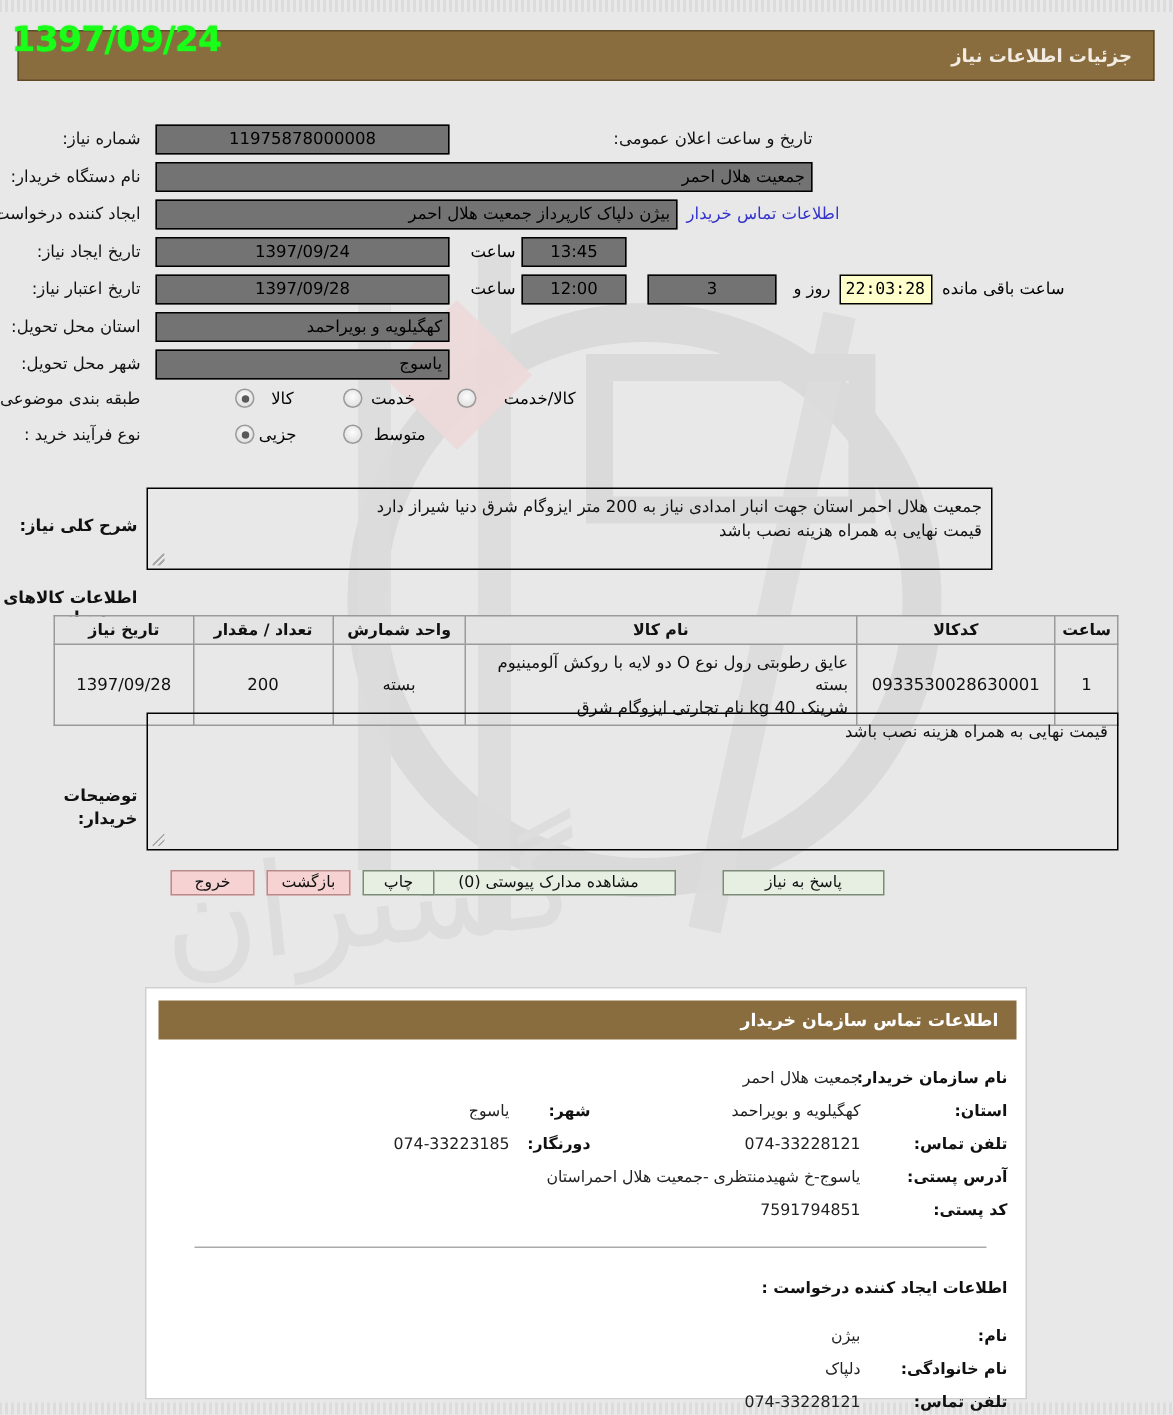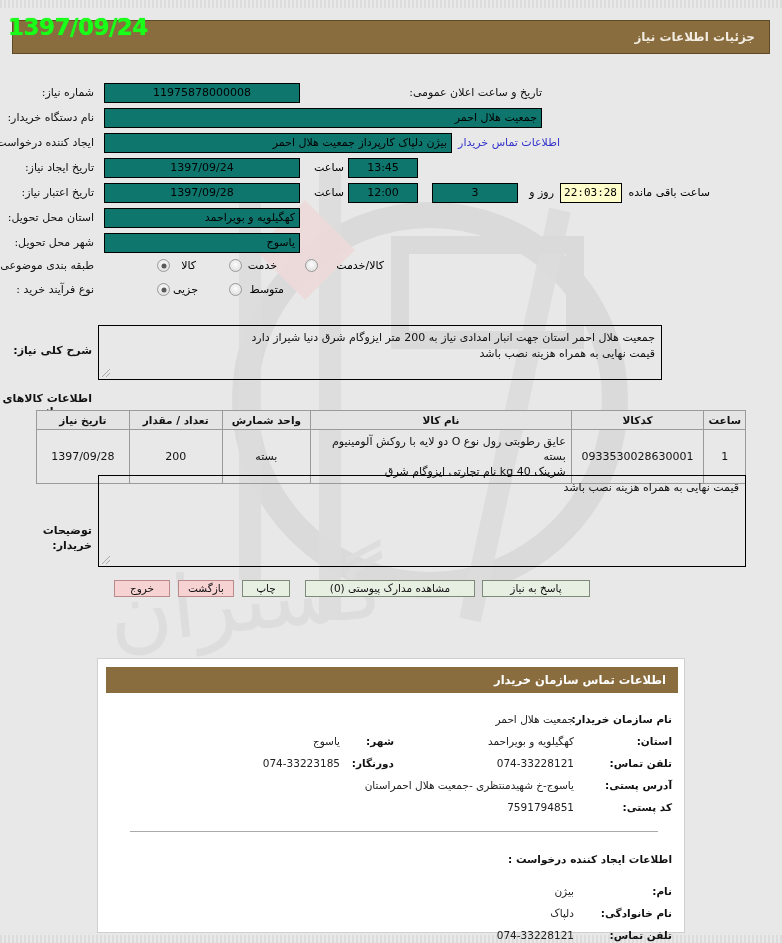--- a/index.html
+++ b/index.html
@@ -48,21 +48,21 @@
     color:#1aff1a;font-size:23px;font-weight:bold;
     font-family:"DejaVu Sans","Liberation Sans",sans-serif;
     z-index:9;letter-spacing:-0.5px;
     text-shadow:0 0 1px #0f0;
   }
   .lbl{
     position:absolute;font-size:11px;color:#111;text-align:right;
     white-space:nowrap;line-height:20px;
   }
   .box{
-    position:absolute;background:#0f766e;border:1px solid #000;
+    position:absolute;background:#737373;border:1px solid #000;
     box-sizing:border-box;height:20px;line-height:18px;
     font-size:11px;padding:0 4px;white-space:nowrap;overflow:hidden;
   }
   .box.c{text-align:center;}
   .box.r{text-align:right;}
   .plain{position:absolute;font-size:11px;white-space:nowrap;line-height:20px;}
   a.link{color:#3333cc;text-decoration:none;font-size:11px;}
   .timer{
     position:absolute;background:#ffffcc;border:1px solid #000;
     box-sizing:border-box;height:20px;line-height:18px;
@@ -258,21 +258,21 @@
   </table>
 
   <span class="sectitle" style="right:690px;top:524px;">توضیحات</span>
   <span class="sectitle" style="right:690px;top:539px;">خریدار:</span>
   <div class="ta" style="right:36px;top:475px;width:648px;height:92px;">
     <div>قیمت نهایی به همراه هزینه نصب باشد</div>
     <span class="rz"></span>
   </div>
 
   <div class="btn green" style="right:192px;top:580px;width:108px;">پاسخ به نیاز</div>
-  <div class="btn green" style="right:307px;top:580px;width:170px;">مشاهده مدارک پیوستی (0)</div>
+  <div class="btn green" style="right:331px;top:580px;width:170px;">مشاهده مدارک پیوستی (0)</div>
   <div class="btn green" style="right:492px;top:580px;width:48px;">چاپ</div>
   <div class="btn pink" style="right:548px;top:580px;width:56px;">بازگشت</div>
   <div class="btn pink" style="right:612px;top:580px;width:56px;">خروج</div>
 
   <div id="contact">
     <div class="cbar">
       <span>اطلاعات تماس سازمان خریدار</span>
     </div>
 
     <span class="cl" style="right:12px;top:54px;">نام سازمان خریدار:</span>

